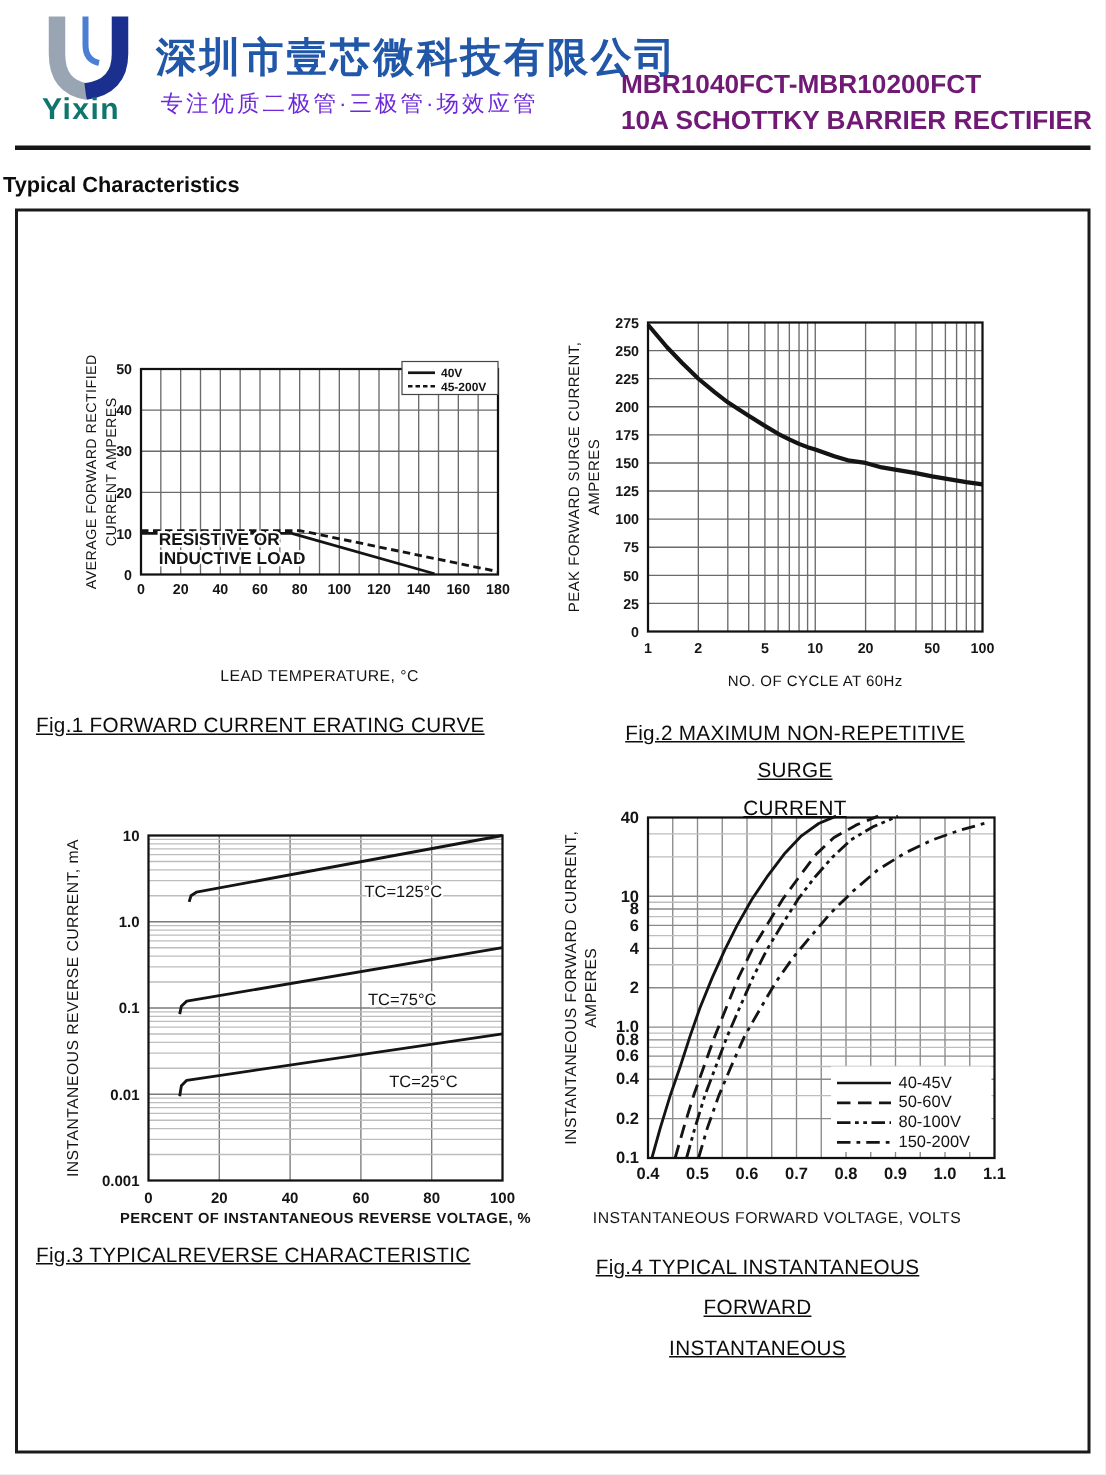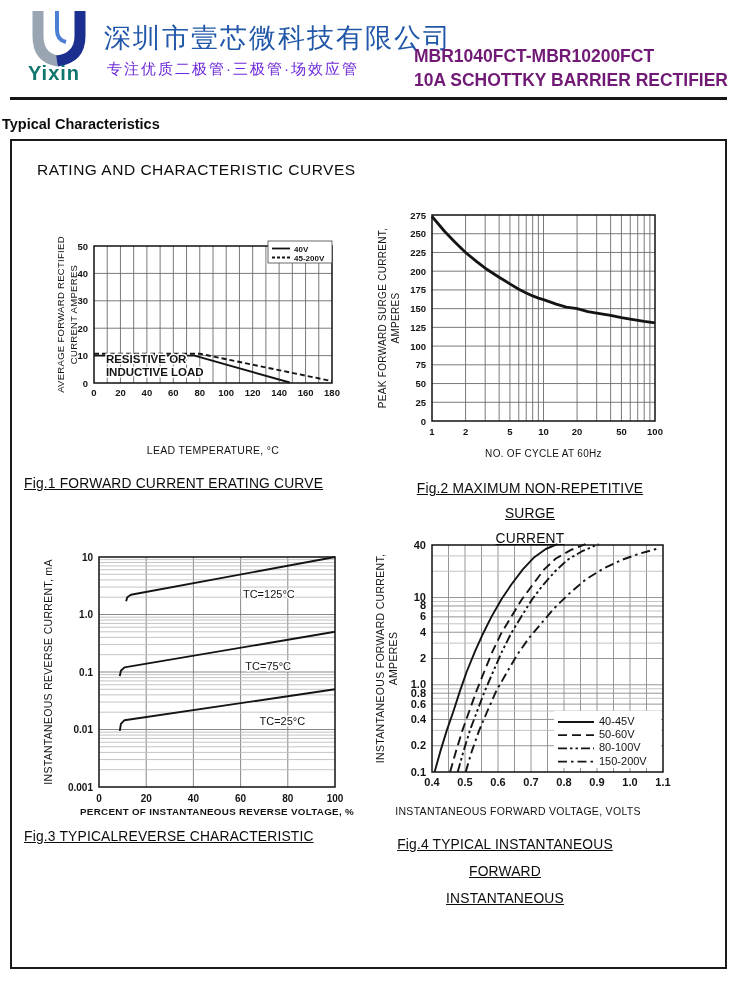--- a/index.html
+++ b/index.html
@@ -1,21 +1,21 @@
 <!DOCTYPE html>
 <html><head>
 <meta charset="utf-8">
 <style>
   html,body{margin:0;padding:0;background:#e8e8e8;}
   .page{position:relative;width:737px;height:983px;background:#ffffff;margin:0 auto;
         font-family:"Liberation Sans","DejaVu Sans",sans-serif;color:#111;overflow:hidden;}
   
   .logo-u{position:absolute;left:24px;top:8px;}
   .logo-text{position:absolute;left:28px;top:62px;font-size:20px;font-weight:bold;color:#0f766e;letter-spacing:1px;}
-  .company{position:absolute;left:104px;top:20px;font-size:27px;font-weight:normal;color:#2157a8;letter-spacing:2px;}
+  .company{position:absolute;left:104px;top:20px;font-size:27px;font-weight:bold;color:#2157a8;letter-spacing:2px;}
   .tagline{position:absolute;left:107px;top:60px;font-size:15px;color:#6d28d9;letter-spacing:2px;}
   .part-block{position:absolute;right:9px;top:44px;text-align:left;line-height:24px;
               font-size:17.5px;font-weight:bold;color:#701a75;}
   .divider{position:absolute;left:10px;top:97px;width:717px;height:3px;background:#161616;}
   .section-title{position:absolute;left:2px;top:116px;font-size:14.5px;font-weight:bold;color:#0d0d0d;}
   .big-box{position:absolute;left:10px;top:139px;width:713px;height:826px;border:2px solid #1a1a1a;}
   .box-title{position:absolute;left:37px;top:161px;font-size:15.5px;letter-spacing:.5px;color:#0d0d0d;}
   .caption{position:absolute;font-size:13.8px;color:#0d0d0d;letter-spacing:.2px;text-decoration:underline;}
   .cap1{left:24px;top:476px;}
   .cap2{left:390px;top:476px;width:280px;text-align:center;line-height:25px;}
@@ -44,21 +44,20 @@
   <div class="tagline">专注优质二极管·三极管·场效应管</div>
   <div class="part-block">
     <div>MBR1040FCT-MBR10200FCT</div>
     <div>10A SCHOTTKY BARRIER RECTIFIER</div>
   </div>
   <div class="divider"></div>
 
   <div class="section-title">Typical Characteristics</div>
 
   <div class="big-box"></div>
-  <div class="box-title">RATING AND CHARACTERISTIC CURVES</div>
 
   <svg id="fig1" width="330" height="240">
       <line x1="87.22222222222223" y1="18" x2="87.22222222222223" y2="155" stroke="#6b6b6b" stroke-width="0.9"></line>
       <line x1="100.44444444444444" y1="18" x2="100.44444444444444" y2="155" stroke="#6b6b6b" stroke-width="0.9"></line>
       <line x1="113.66666666666666" y1="18" x2="113.66666666666666" y2="155" stroke="#6b6b6b" stroke-width="0.9"></line>
       <line x1="126.88888888888889" y1="18" x2="126.88888888888889" y2="155" stroke="#6b6b6b" stroke-width="0.9"></line>
       <line x1="140.11111111111111" y1="18" x2="140.11111111111111" y2="155" stroke="#6b6b6b" stroke-width="0.9"></line>
       <line x1="153.33333333333331" y1="18" x2="153.33333333333331" y2="155" stroke="#6b6b6b" stroke-width="0.9"></line>
       <line x1="166.55555555555554" y1="18" x2="166.55555555555554" y2="155" stroke="#6b6b6b" stroke-width="0.9"></line>
       <line x1="179.77777777777777" y1="18" x2="179.77777777777777" y2="155" stroke="#6b6b6b" stroke-width="0.9"></line>

